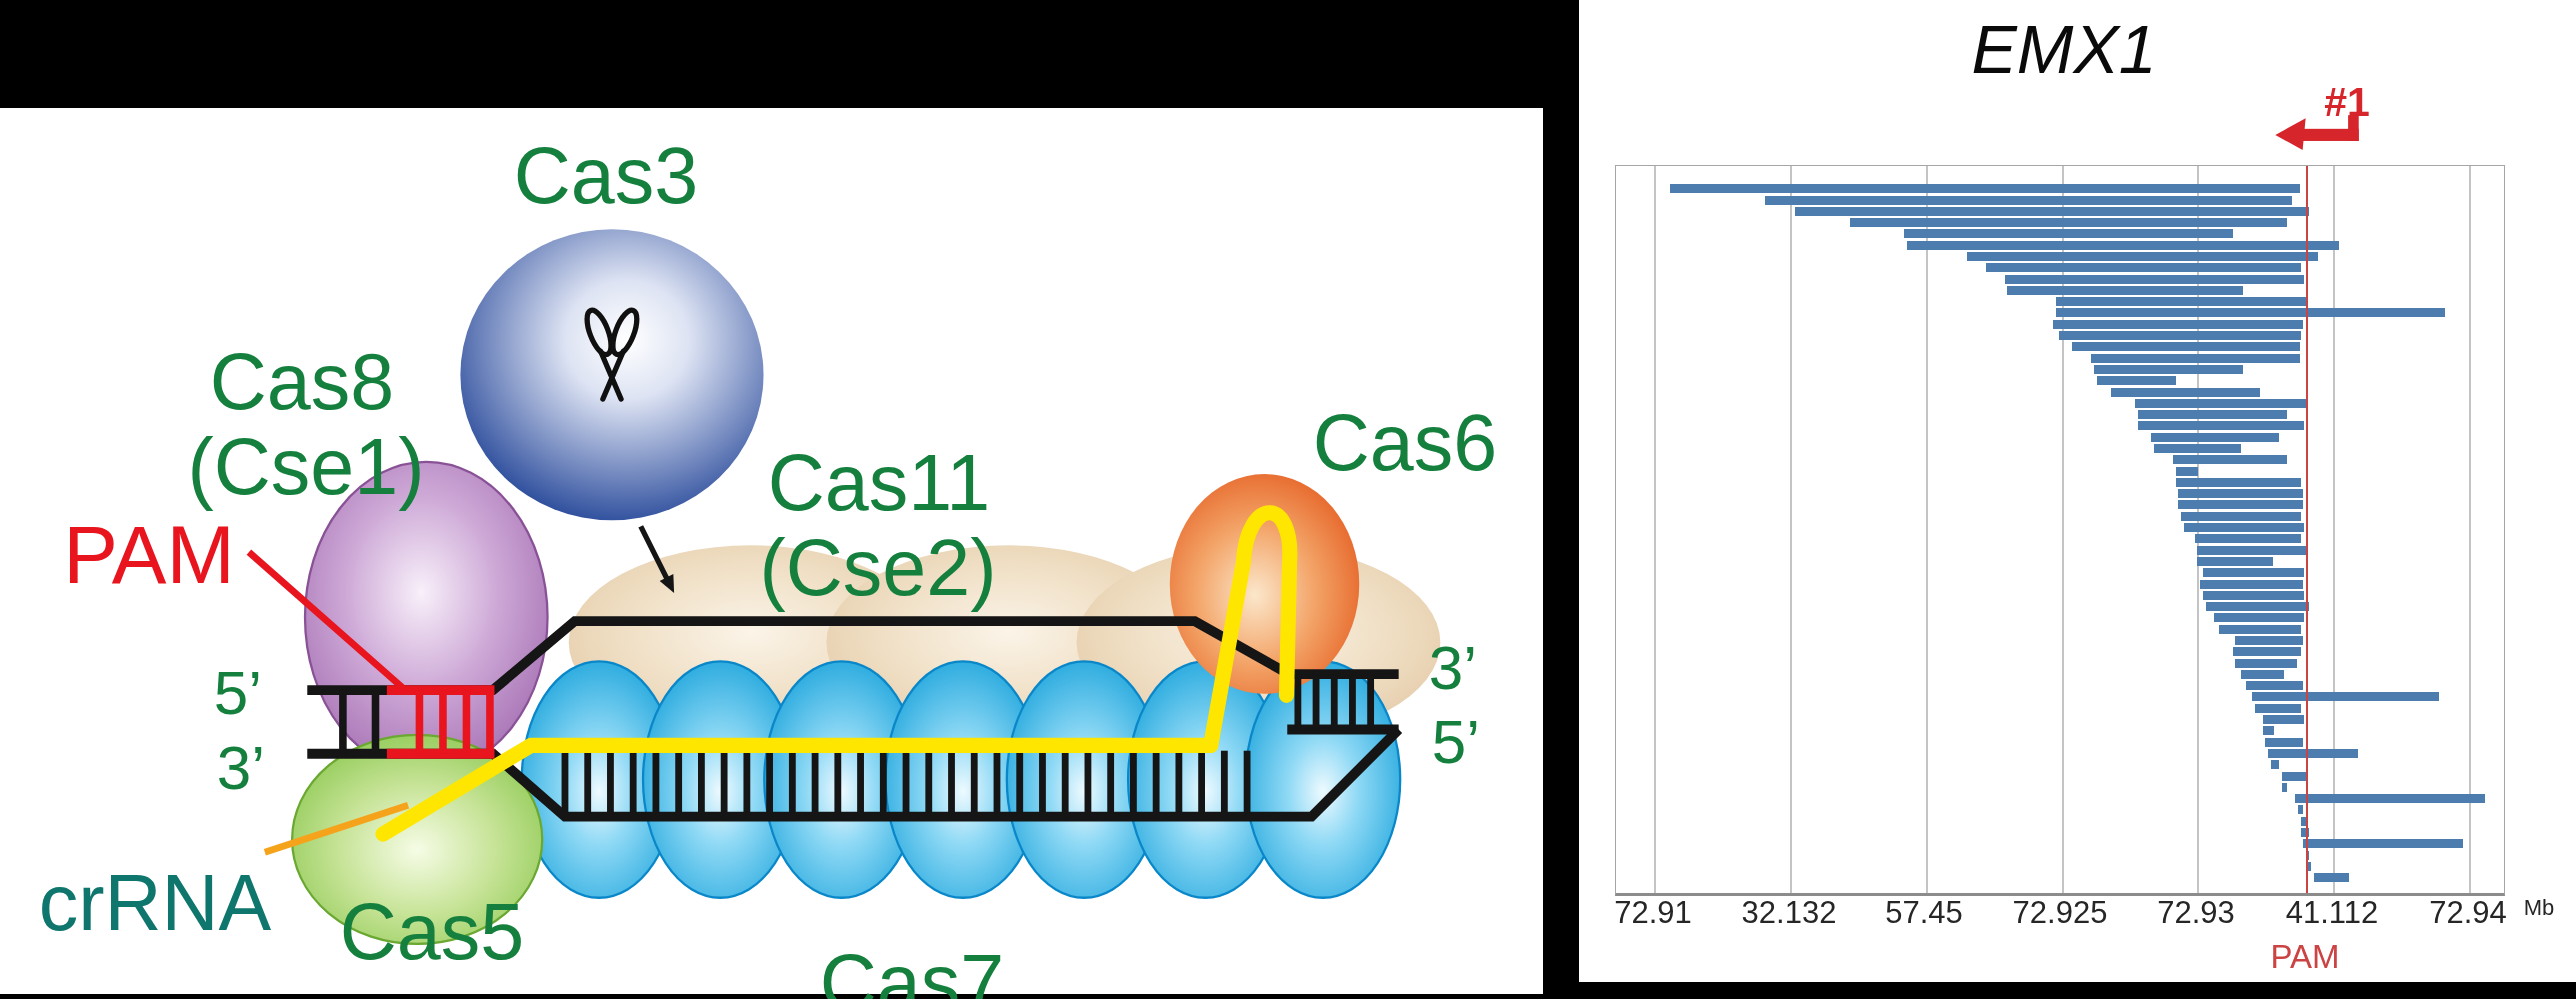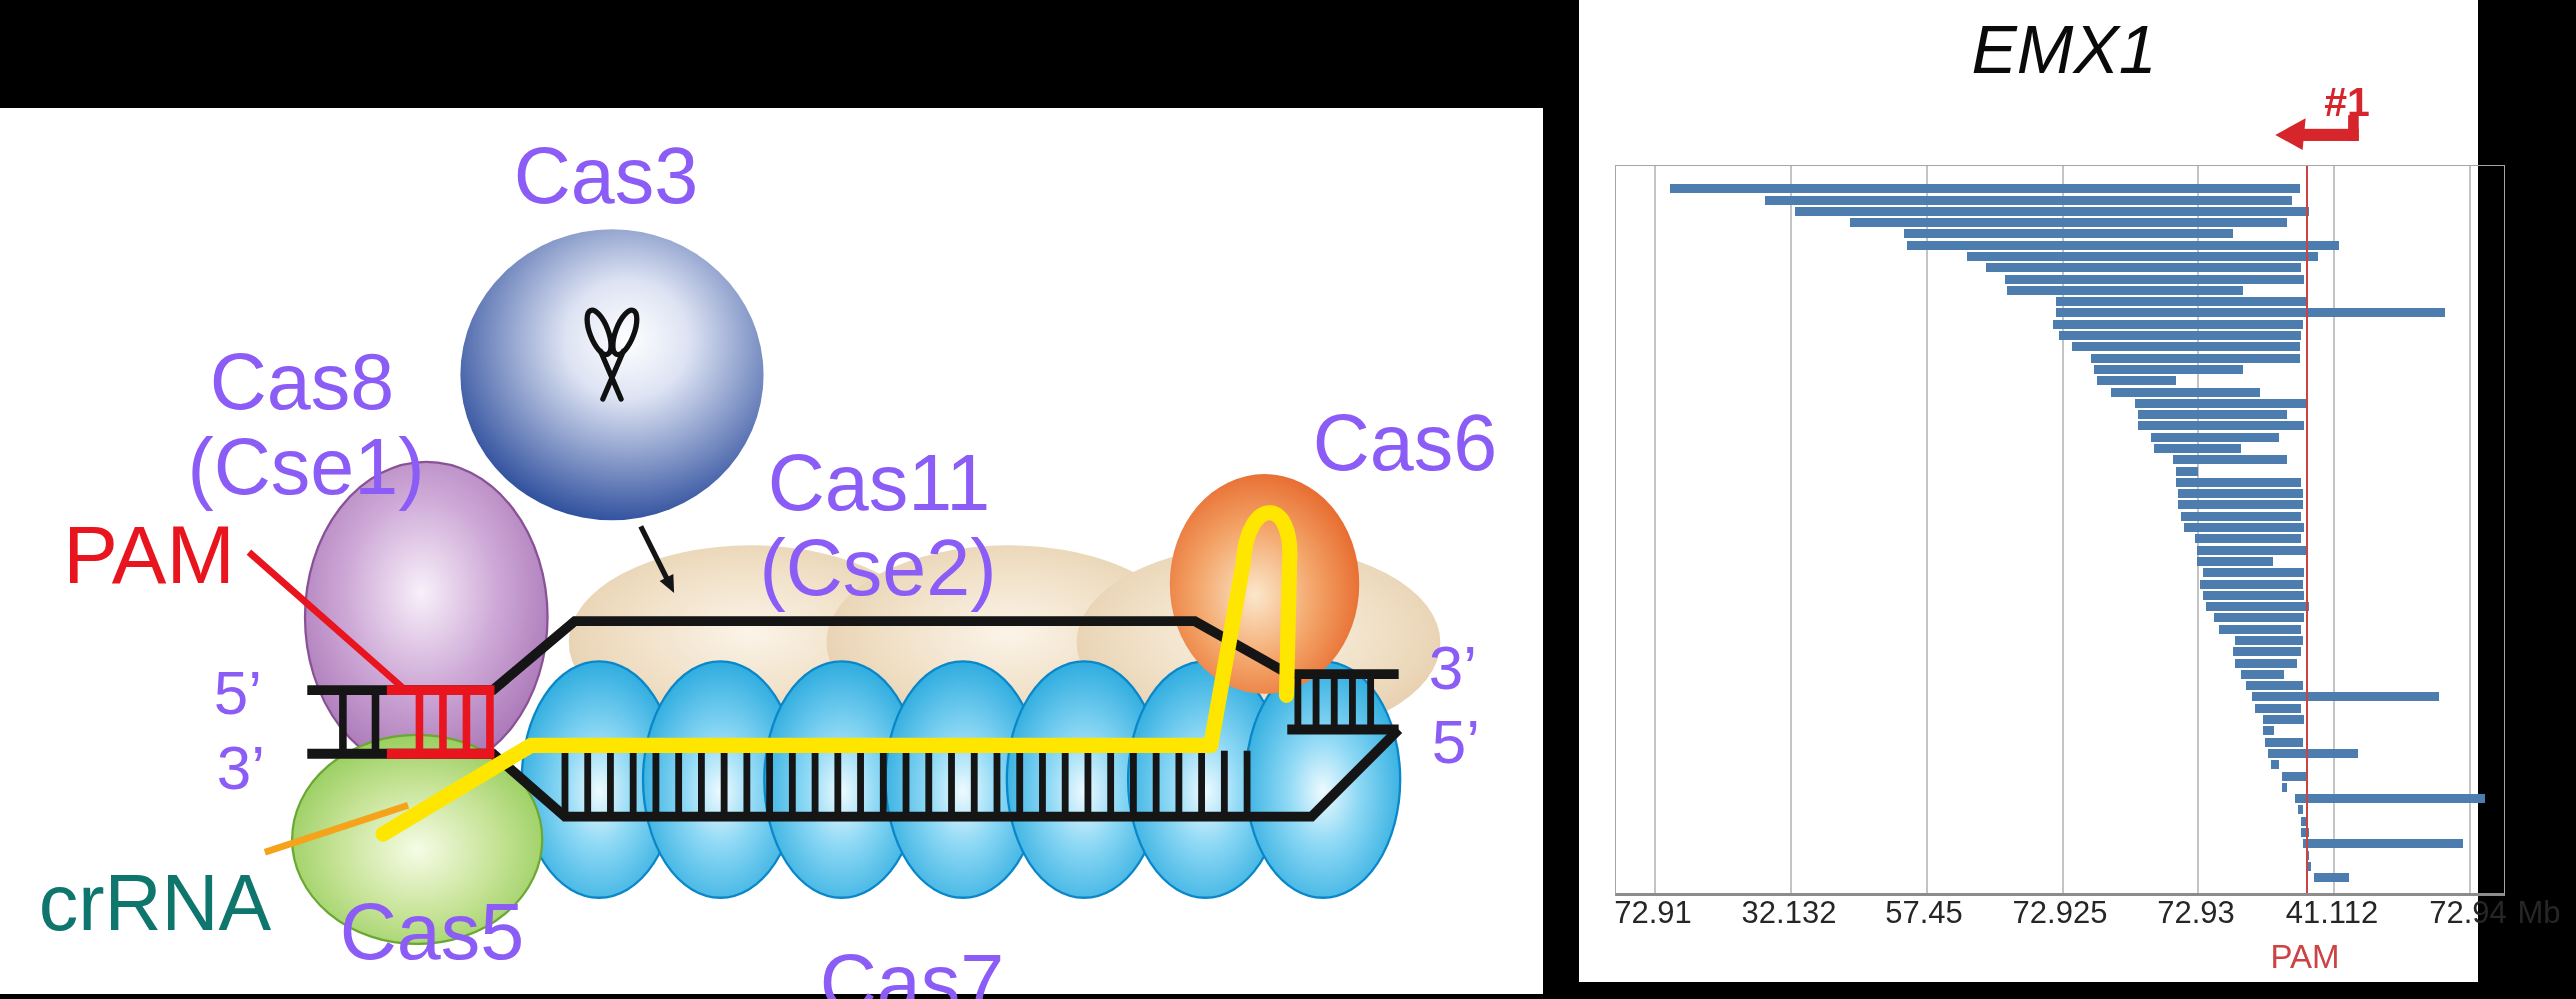--- a/index.html
+++ b/index.html
@@ -1,24 +1,24 @@
 <!DOCTYPE html>
 <html style="font-size:12px"><head>
 <meta charset="utf-8">
 <style>
   html,body{margin:0;padding:0;background:#000;}
   .canvas{position:relative;width:2576px;height:1000px;background:#000;overflow:hidden;
           font-family:"Liberation Sans",sans-serif;}
   
   .panel{position:absolute;background:#fff;}
   #left-panel{left:0;top:108px;width:1543px;height:886px;}
-  #right-panel{left:1579px;top:0;width:899px;height:982px;}
+  #right-panel{left:1579px;top:0;width:997px;height:982px;}
   #diagram-svg{position:absolute;left:0;top:0;}
   
-  .dlabel{position:absolute;transform:translate(-50%,-50%);color:#8b5cf6;line-height:1;
+  .dlabel{position:absolute;transform:translate(-50%,-50%);color:#15803d;line-height:1;
           white-space:nowrap;font-size:79px;letter-spacing:0px;}
   .dlabel.small{font-size:62px;}
   #lbl-cas3 {left:606px;top:67px;}
   #lbl-cas8 {left:302px;top:273px;}
   #lbl-cse1 {left:306px;top:358px;}
   #lbl-pam  {left:149px;top:447px;font-size:82px;color:#e8141e;}
   #lbl-5L   {left:238px;top:585px;}
   #lbl-3L   {left:241px;top:660px;}
   #lbl-crrna{left:155px;top:794px;color:#0f766e;}
   #lbl-cas5 {left:432px;top:823px;}
@@ -35,21 +35,21 @@
                font-size:41px;font-weight:600;color:#d6252b;}
   #guide-arrow{position:absolute;left:691px;top:112px;}
   #plot{position:absolute;left:36px;top:165px;width:888px;height:727px;
         border:1.5px solid #a6a6a6;border-bottom:3px solid #8c8c8c;box-sizing:content-box;}
   .gridline{position:absolute;top:0;bottom:0;width:1.5px;background:#c4c4c4;}
   .bar{position:absolute;height:9px;}
   #pam-line{position:absolute;top:0;bottom:0;width:2.3px;}
   .tick{position:absolute;top:895px;transform:translateX(-50%);font-size:31px;color:#262626;
         white-space:nowrap;}
   #unit-label{position:absolute;left:960px;top:895px;transform:translateX(-50%);
-              font-size:31px;color:#262626;}
+              font-size:22px;color:#262626;}
   #pam-label{position:absolute;top:938px;transform:translateX(-50%);font-size:33px;}
 </style>
 </head>
 <body>
 
 <div class="canvas">
 
   <div id="left-panel" class="panel">
     <svg id="diagram-svg" width="1543" height="886" viewBox="0 0 2035 1169">
       <defs>

